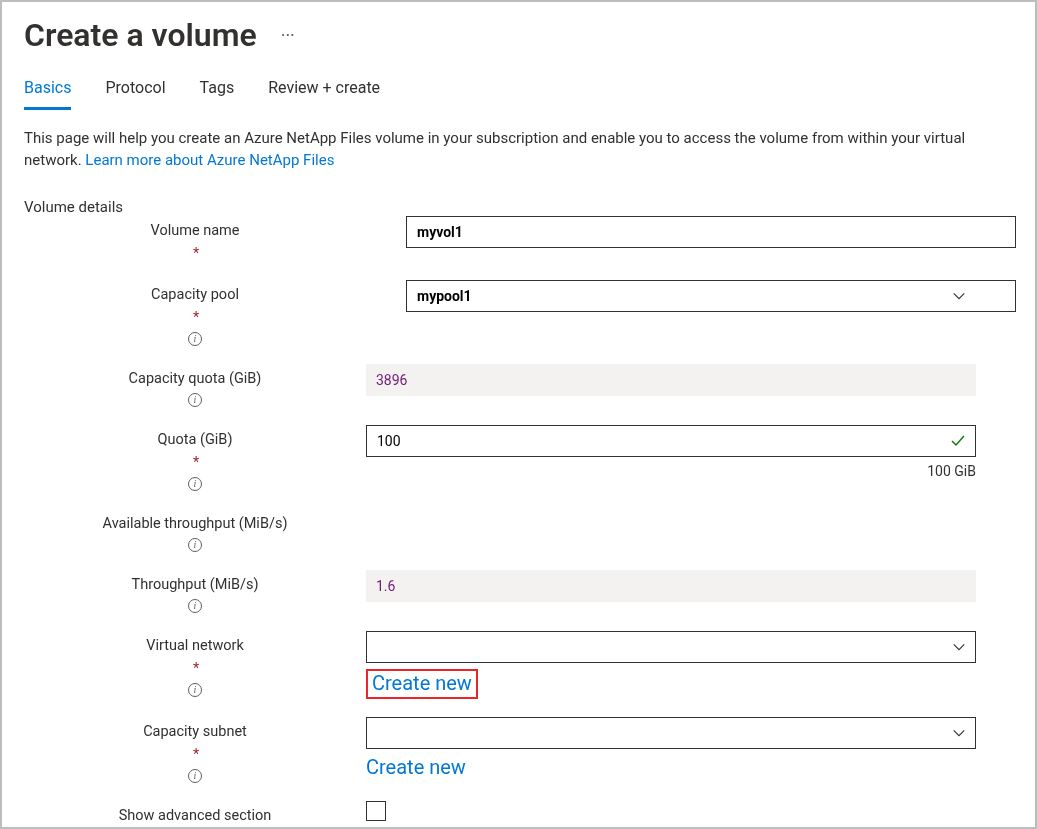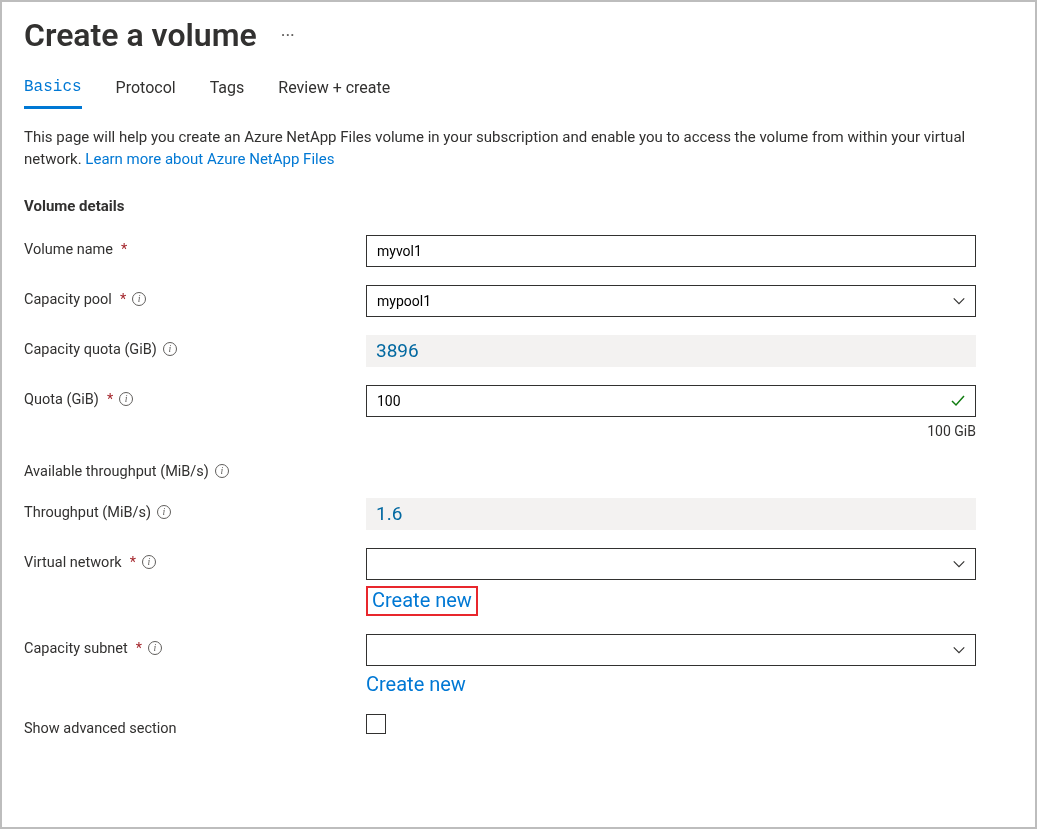--- a/index.html
+++ b/index.html
@@ -13,50 +13,50 @@
     height: 829px;
     border: 2px solid #bdbdbd;
     padding: 14px 22px 22px 22px;
     overflow: hidden;
   }
   .header-row { display:flex; align-items:center; gap:24px; margin-bottom:20px; }
   h1 { font-size:32px; font-weight:600; margin:0; }
   .more-dots { font-size:18px; color:#605e5c; cursor:pointer; }
   .tabs { display:flex; gap:34px; border-bottom:1px; margin-bottom:18px; }
   .tab { font-size:16px; padding:4px 0 10px 0; cursor:pointer; color:#323130; }
-  .tab.active { color:#0078d4; border-bottom:3px solid #0078d4; font-weight:400;font-family:Liberation Mono, monospace; }
+  .tab.active { color:#0078d4; border-bottom:3px solid #0078d4; font-weight:400; }
   .description { font-size:15px; color:#323130; line-height:1.45; margin-bottom:26px; max-width:980px;margin-top:14px; }
   .description a { color:#0078d4; text-decoration:none; }
-  .section-title { font-weight:700; font-size:15px; margin-bottom:20px; }
+  .section-title { font-weight:400; font-size:15px; margin-bottom:0; }
   .form-row { display:flex; align-items:flex-start; margin-bottom:18px; }
-  .form-label-cell { width:342px; padding-top:6px; font-size:14.5px; color:#323130; display:flex; align-items:center; gap:6px; }
+  .form-label-cell { width:342px; padding-top:6px; font-size:14.5px; color:#323130; display:flex; align-items:center; gap:6px;flex-direction:column; }
   .form-input-cell { flex:1; max-width:610px; }
   .req { color:#a4262c; margin-left:2px; }
   .info-icon {
     display:inline-flex; align-items:center; justify-content:center;
     width:14px; height:14px; border:1px solid #605e5c; border-radius:50%;
     font-size:10px; color:#605e5c; line-height:1; font-style:italic; font-family:Georgia,serif;
     cursor:help;
   }
   input[type=text].fld {
     width:100%; height:32px; border:1px solid #323130; padding:0 10px;
     font-size:14px; font-family:inherit; outline:none; background:#fff;
   }
-  input[type=text].fld.bold { font-weight:400; }
+  input[type=text].fld.bold { font-weight:700;margin-left:40px; }
   .select-wrap { position:relative; width:100%; }
   .select-wrap .chev {
     position:absolute; right:10px; top:50%; transform:translateY(-50%);
     pointer-events:none;
   }
   .chev svg { width:14px; height:14px; display:block; }
   .checkmark { position:absolute; right:10px; top:50%; transform:translateY(-50%); color:#107c10; }
   .checkmark svg { width:16px; height:16px; display:block; }
   .readonly-box {
-    width:100%; height:32px; background:#f3f2f1; color:#0369a1;
-    padding:0 10px; display:flex; align-items:center; font-size:19px;
+    width:100%; height:32px; background:#f3f2f1; color:#701a75;
+    padding:0 10px; display:flex; align-items:center; font-size:14px;
   }
   .helper-right { text-align:right; font-size:14px; color:#605e5c; margin-top:6px; }
   .helper-right.dark { color:#323130; }
   .create-new { font-size:20px; color:#0078d4; text-decoration:none; display:inline-block; margin-top:6px; cursor:pointer; }
   .create-new.highlighted { border:2px solid #e8262c; padding:0 4px 2px 4px; }
   .checkbox {
     width:20px; height:20px; border:1px solid #323130; background:#fff; cursor:pointer;
   }
 </style>
 </head>

